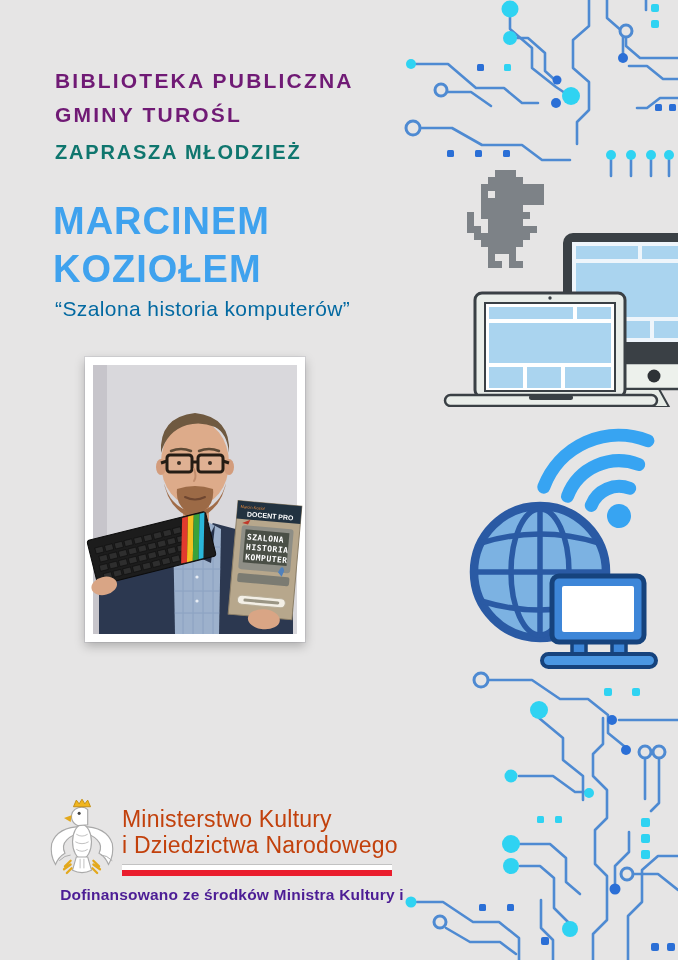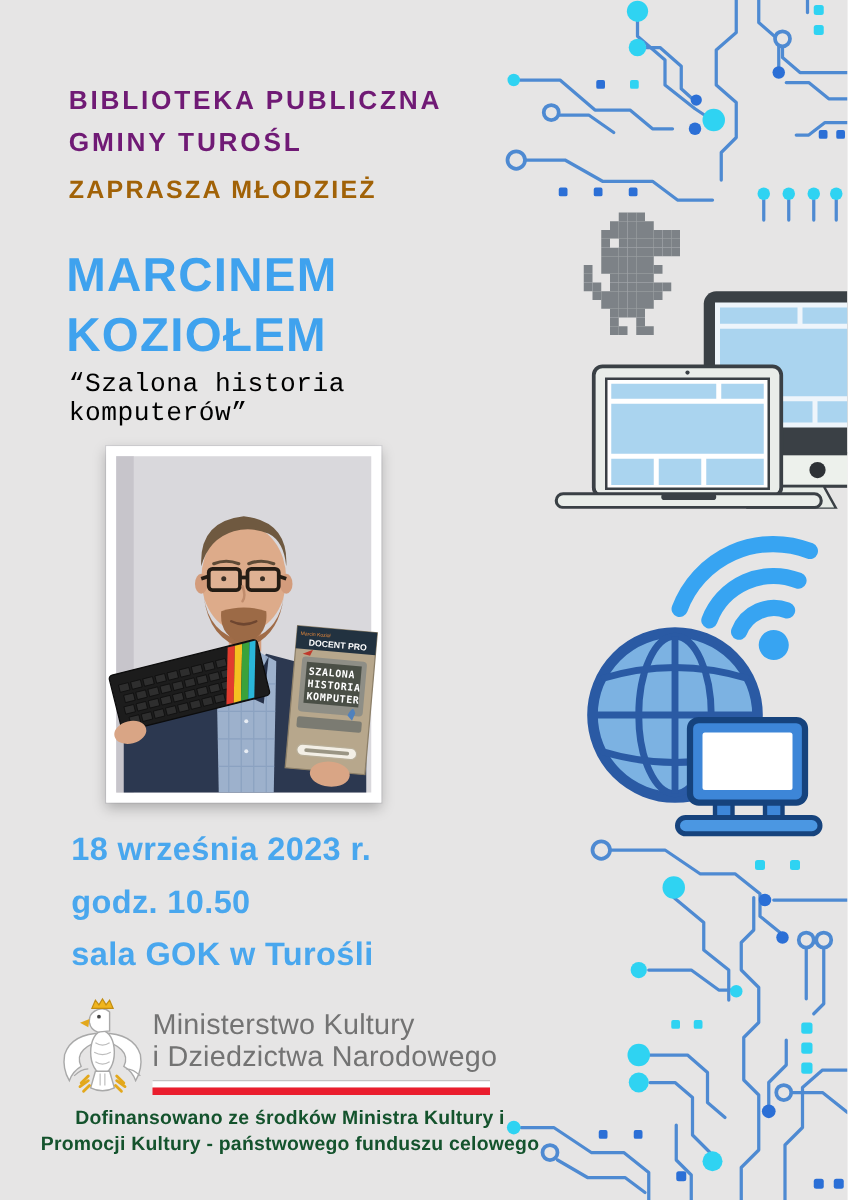--- a/index.html
+++ b/index.html
@@ -6,25 +6,25 @@
   .poster{
     position:relative;width:678px;height:960px;overflow:hidden;
     background:#e6e5e5;
     font-family:"Liberation Sans","DejaVu Sans",sans-serif;
   }
   .abs{position:absolute;}
   
   .org{left:55px;top:64px;width:350px;font-size:21px;font-weight:800;
        color:#701a75;letter-spacing:2.2px;line-height:34px;}
   .invite{left:55px;top:136px;width:360px;font-size:20px;font-weight:800;
-       color:#a16207;letter-spacing:1.8px;line-height:33px;}
+       color:#0f766e;letter-spacing:1.8px;line-height:33px;}
   .author{left:53px;top:197px;width:380px;font-size:38px;font-weight:800;
        color:#3fa2ee;letter-spacing:1px;line-height:48px;}
   .quote{left:55px;top:297px;width:360px;font-size:21px;font-weight:500;
-       color:#000000;letter-spacing:.4px;font-family:Liberation Mono, monospace;}
+       color:#0369a1;letter-spacing:.4px;}
   .event{left:57px;top:658px;width:320px;font-size:26px;font-weight:700;
        color:#49a7ee;line-height:42px;letter-spacing:.3px;}
   
   .photo-frame{left:85px;top:357px;width:204px;height:269px;background:#fff;
        border:8px solid #fff;box-shadow:0 4px 10px rgba(0,0,0,.25),0 0 0 1px #d6d5d8;}
   .photo-frame svg{display:block;}
   
   .dino{left:467px;top:170px;width:7px;height:7px;background:transparent;
     box-shadow:
       28px 0 #7d8287,35px 0 #7d8287,42px 0 #7d8287,
@@ -37,28 +37,28 @@
       0 49px #7d8287,21px 49px #7d8287,28px 49px #7d8287,35px 49px #7d8287,42px 49px #7d8287,49px 49px #7d8287,
       0 56px #7d8287,7px 56px #7d8287,21px 56px #7d8287,28px 56px #7d8287,35px 56px #7d8287,42px 56px #7d8287,49px 56px #7d8287,56px 56px #7d8287,63px 56px #7d8287,
       7px 63px #7d8287,14px 63px #7d8287,21px 63px #7d8287,28px 63px #7d8287,35px 63px #7d8287,42px 63px #7d8287,49px 63px #7d8287,56px 63px #7d8287,
       14px 70px #7d8287,21px 70px #7d8287,28px 70px #7d8287,35px 70px #7d8287,42px 70px #7d8287,49px 70px #7d8287,
       21px 77px #7d8287,28px 77px #7d8287,35px 77px #7d8287,42px 77px #7d8287,
       21px 84px #7d8287,42px 84px #7d8287,
       21px 91px #7d8287,28px 91px #7d8287,42px 91px #7d8287,49px 91px #7d8287;}
   .dino-eye{left:488px;top:191px;width:7px;height:7px;background:#e6e5e5;}
   
   .ministry{left:46px;top:796px;width:360px;height:90px;}
-  .ministry-text{position:absolute;left:76px;top:10px;color:#737373;
+  .ministry-text{position:absolute;left:76px;top:10px;color:#c2410c;
       font-size:23px;line-height:26px;letter-spacing:.2px;}
   .flag{position:absolute;left:76px;top:68px;width:270px;}
   .flag .w{height:5px;background:#ffffff;border-top:1px solid #c2c2c2;}
   .flag .r{height:6px;background:#ea1d2d;}
   
   .funding{left:16px;top:884px;width:432px;text-align:center;font-size:15.5px;
-      font-weight:700;color:#14532d;line-height:21px;letter-spacing:.2px;}
+      font-weight:700;color:#4c1d95;line-height:21px;letter-spacing:.2px;}
   svg{overflow:visible;}
 </style>
 </head>
 <body>
 
 <div class="poster">
 
   <svg class="abs" style="left:393px;top:0;" width="285" height="178" viewBox="0 0 285 178">
     <g stroke="#4e8ad2" stroke-width="2.6" fill="none" stroke-linecap="round" stroke-linejoin="round">
       <path d="M23,64 h32 l28,24 h28 l18,15 h16"></path>
@@ -340,25 +340,20 @@
         </g>
         <rect x="146" y="210" width="52" height="9" rx="2" fill="#7b7b72"></rect>
         <path d="M186,206 q4,-10 6,-2 l-2,6 z" fill="#4f81bd"></path>
         <rect x="148" y="232" width="48" height="9" rx="4.5" fill="#f3efe6" stroke="#b8ae98"></rect>
         <rect x="154" y="235" width="36" height="3" rx="1.5" fill="#9a9584"></rect>
         <ellipse cx="176" cy="254" rx="16" ry="10" fill="#d9a585"></ellipse>
       </g>
     </svg>
   </div>
 
-  <div class="abs event">
-    <div>18 września 2023 r.</div>
-    <div>godz. 10.50</div>
-    <div>sala GOK w Turośli</div>
-  </div>
 
   <div class="abs ministry">
     <svg width="72" height="84" viewBox="0 0 76 84">
 
       <path d="M38,30 Q12,30 6,48 Q4,60 10,70 Q13,62 20,58 Q16,50 22,44 Q28,38 38,36 Z" fill="#ffffff" stroke="#a9a9a9" stroke-width="1.2"></path>
       <path d="M38,30 Q64,30 70,48 Q72,60 66,70 Q63,62 56,58 Q60,50 54,44 Q48,38 38,36 Z" fill="#ffffff" stroke="#a9a9a9" stroke-width="1.2"></path>
       <path d="M14,66 q6,-6 12,-6 M58,60 q6,0 12,6" stroke="#a9a9a9" stroke-width="1" fill="none"></path>
 
       <ellipse cx="38" cy="46" rx="10" ry="18" fill="#ffffff" stroke="#a9a9a9" stroke-width="1.2"></ellipse>
       <path d="M32,38 q6,4 12,0 M31,46 q7,4 14,0 M32,54 q6,4 12,0" stroke="#bdbdbd" stroke-width="1" fill="none"></path>
@@ -380,16 +375,15 @@
       <div>i Dziedzictwa Narodowego</div>
     </div>
     <div class="flag">
       <div class="w"></div>
       <div class="r"></div>
     </div>
   </div>
 
   <div class="abs funding">
     <div>Dofinansowano ze środków Ministra Kultury i</div>
-    <div>Promocji Kultury - państwowego funduszu celowego</div>
   </div>
 
 </div>
 
 </body></html>

